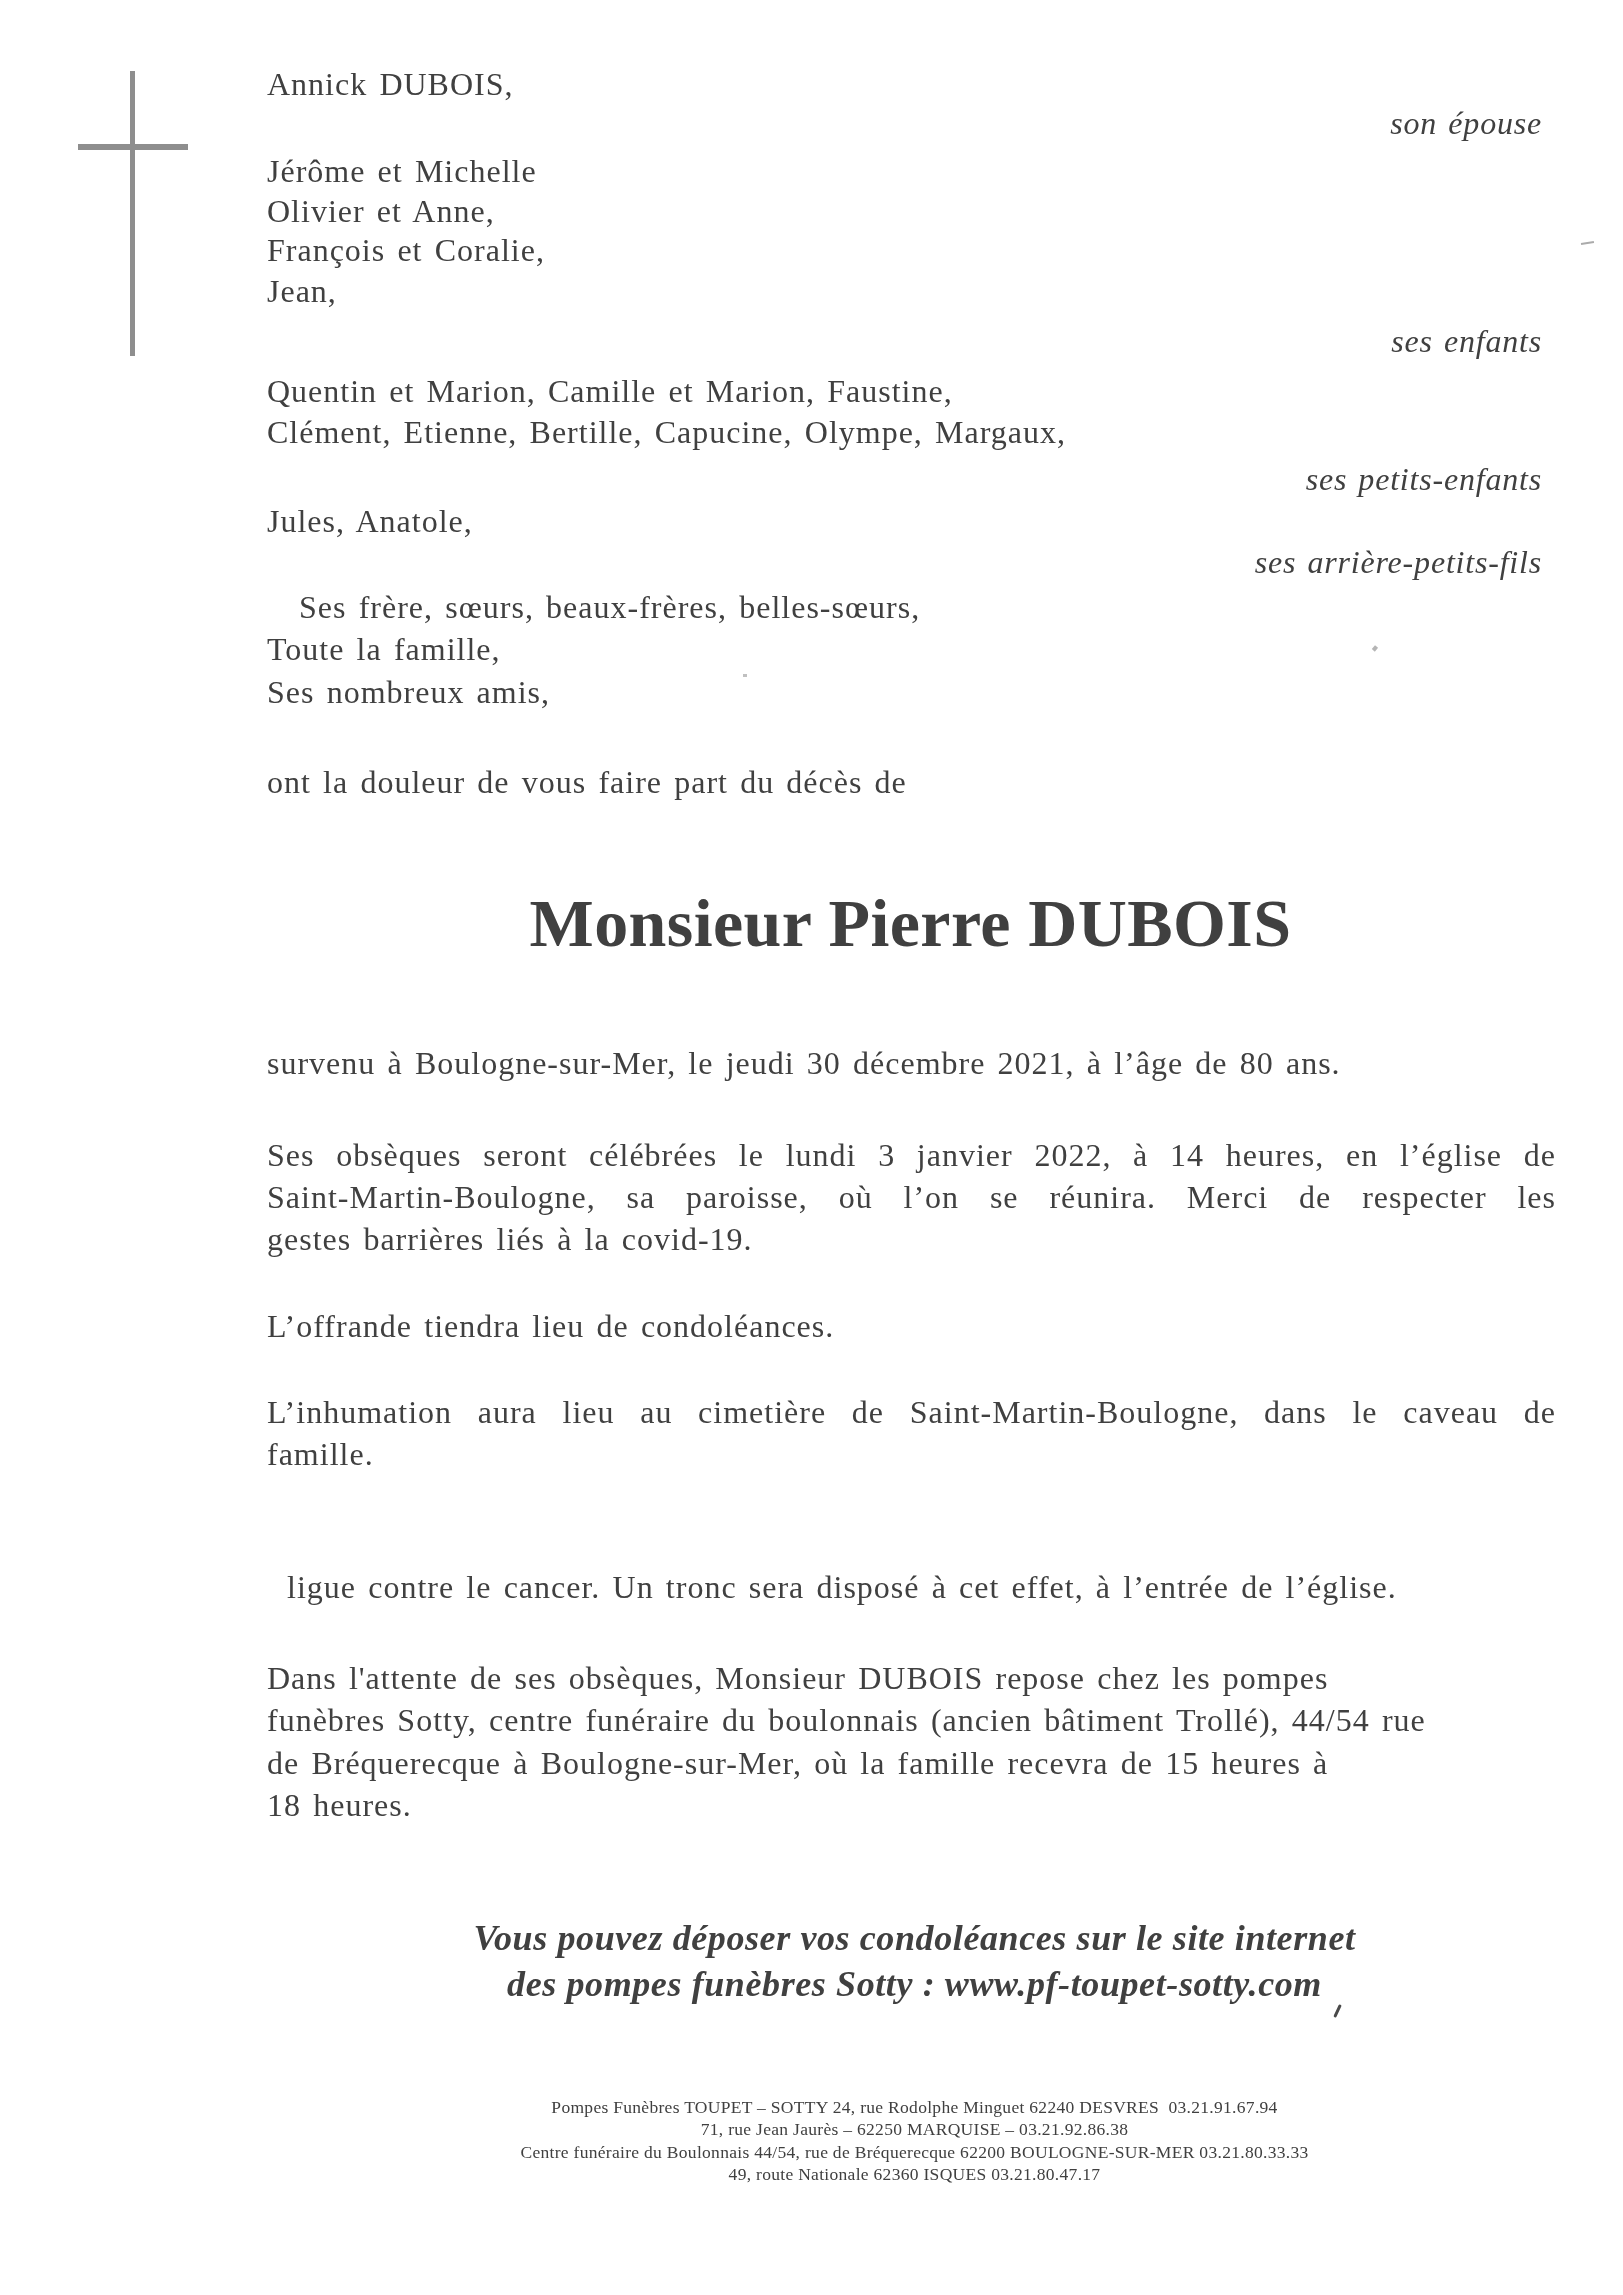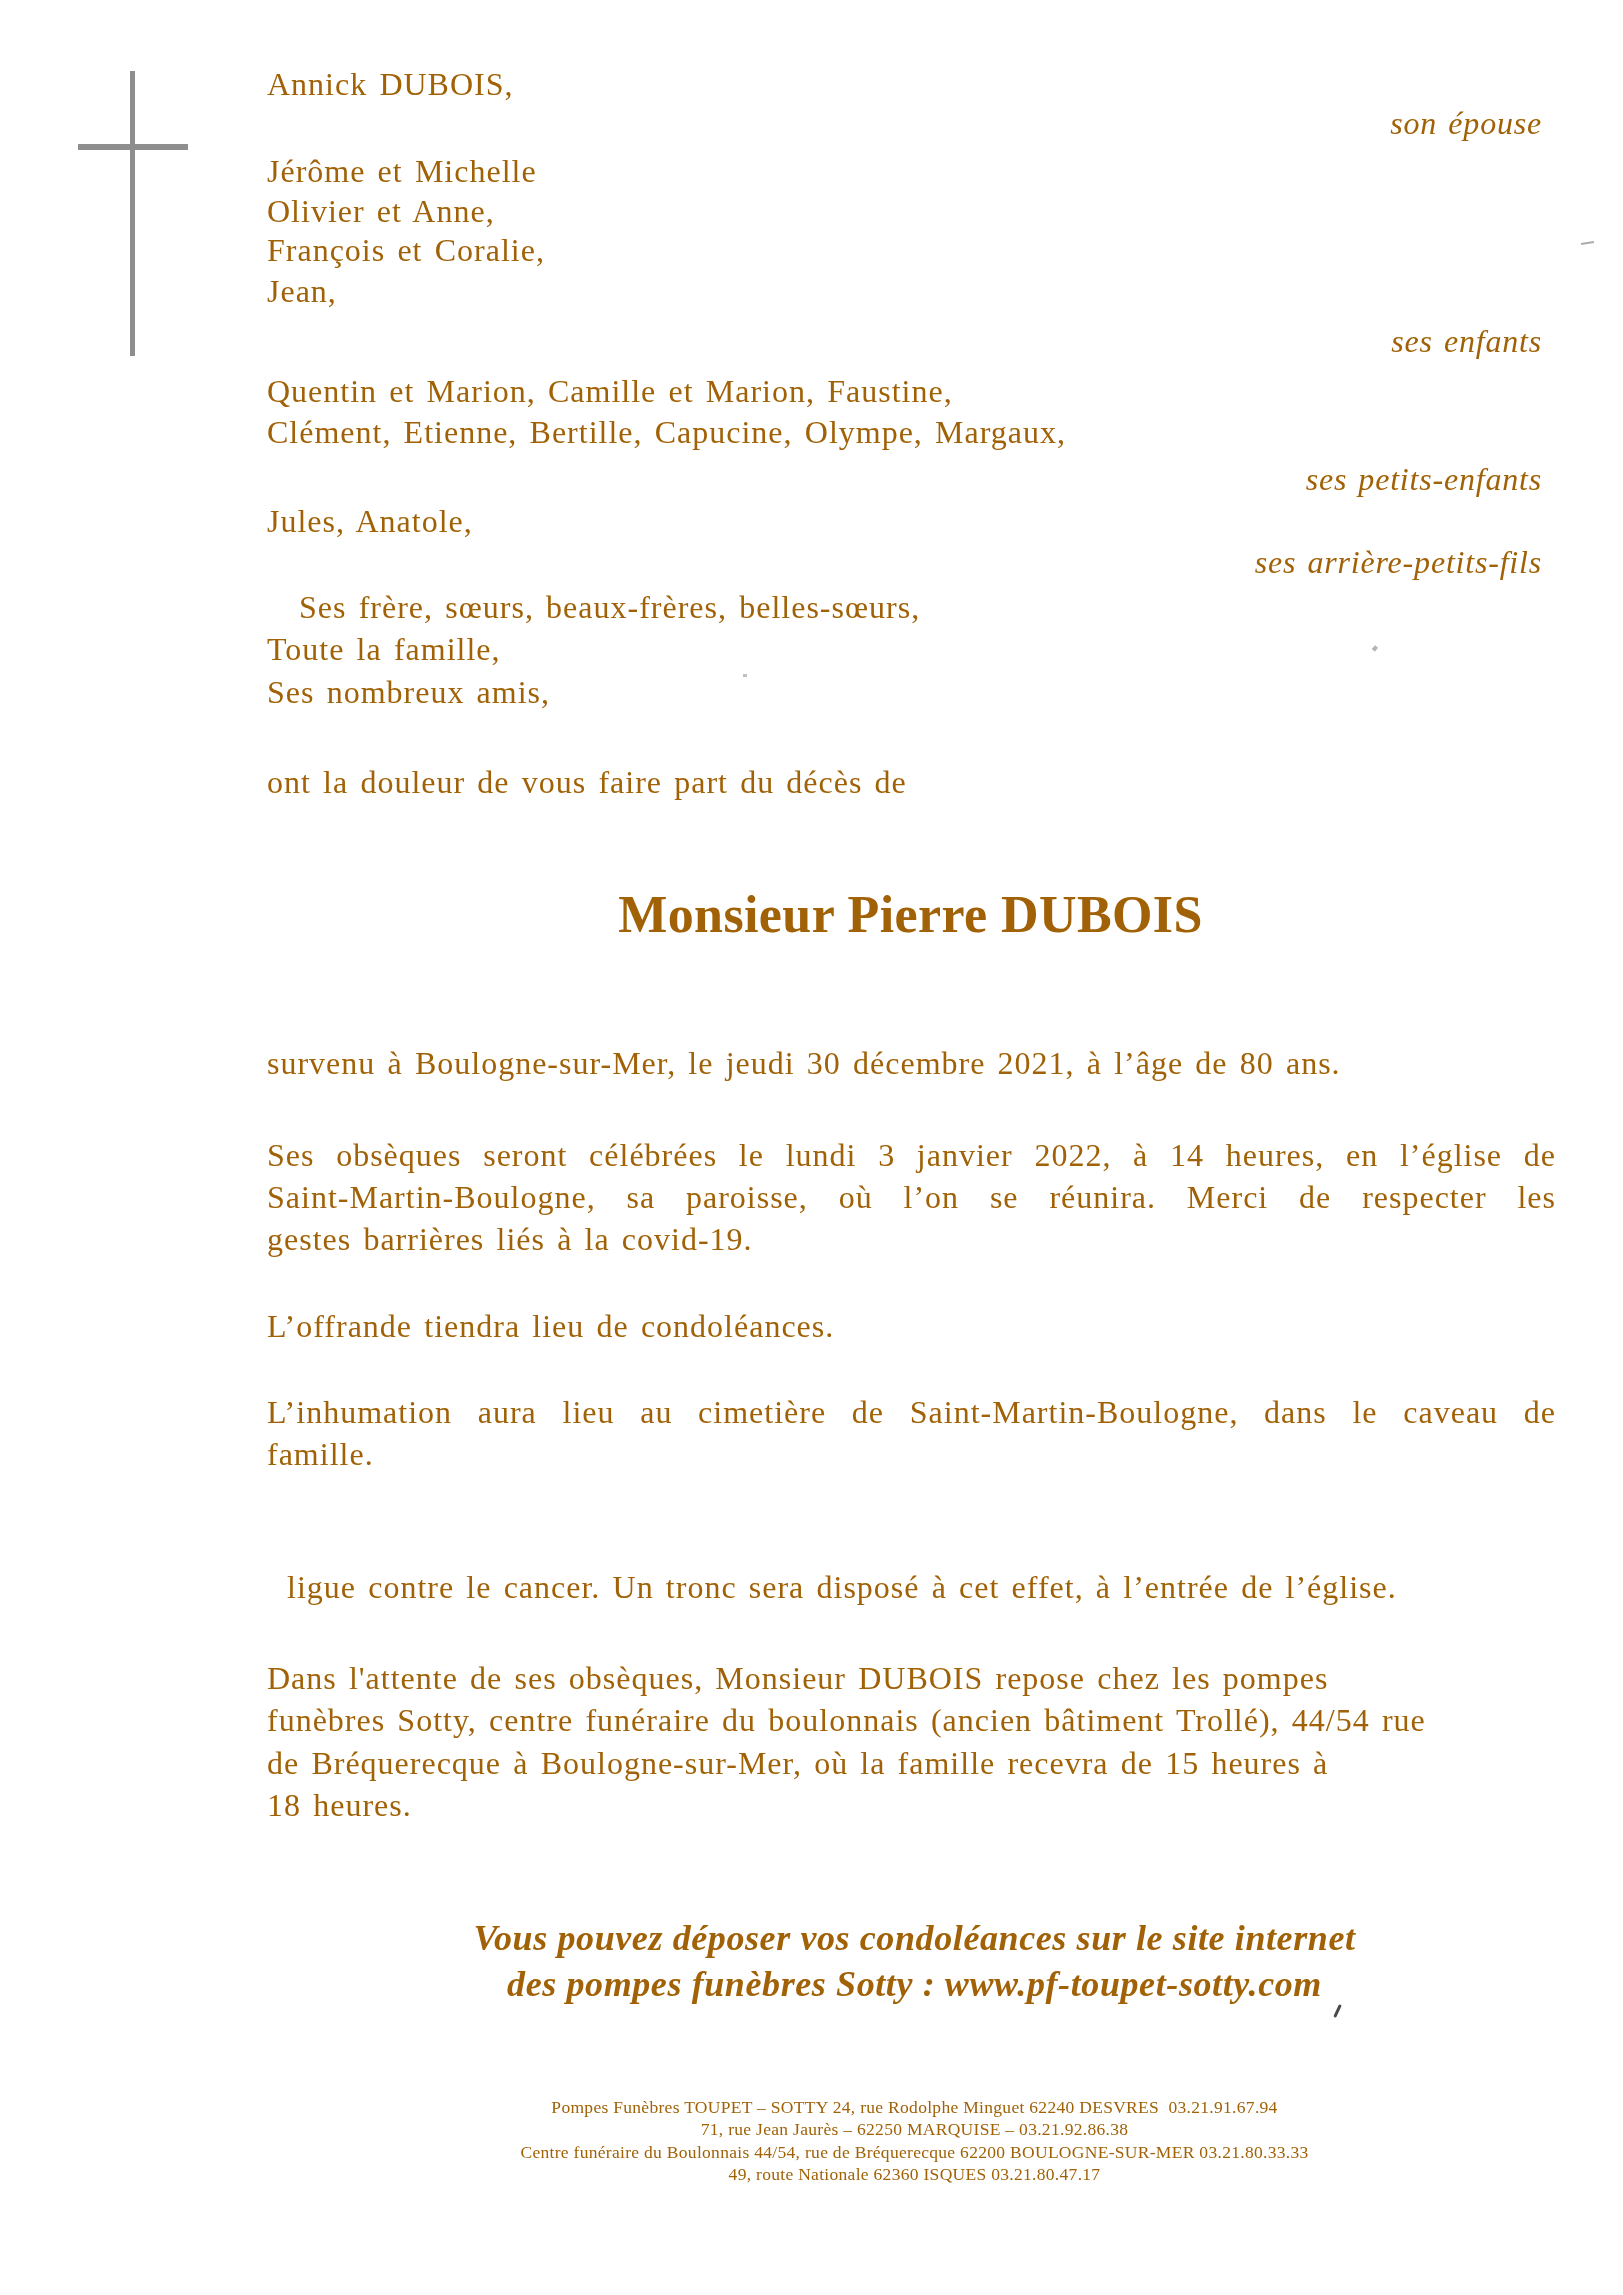--- a/index.html
+++ b/index.html
@@ -4,21 +4,21 @@
 <style>
   html, body { margin: 0; padding: 0; background: #e8e8e8; }
   .page {
     position: relative;
     width: 1624px;
     height: 2295px;
     margin: 0 auto;
     background: #ffffff;
     overflow: hidden;
     font-family: "Liberation Serif", "DejaVu Serif", serif;
-    color: #a16207;
+    color: #404040;
   }
   .line {
     position: absolute;
     left: 267px;
     font-size: 32px;
     line-height: 1.15;
     letter-spacing: 1px;
     word-spacing: 3.2px;
     white-space: nowrap;
   }
@@ -37,21 +37,21 @@
     font-style: italic;
     letter-spacing: 0.8px;
     word-spacing: 2.4px;
     line-height: 1.15;
   }
   .deceased-title {
     position: absolute;
     left: 267px;
     width: 1287px;
     text-align: center;
-    font-size: 52px;
+    font-size: 68px;
     font-weight: bold;
     letter-spacing: 0.4px;
     line-height: 1.1;
   }
   .site-line {
     position: absolute;
     left: 267px;
     width: 1295px;
     text-align: center;
     font-size: 36px;

